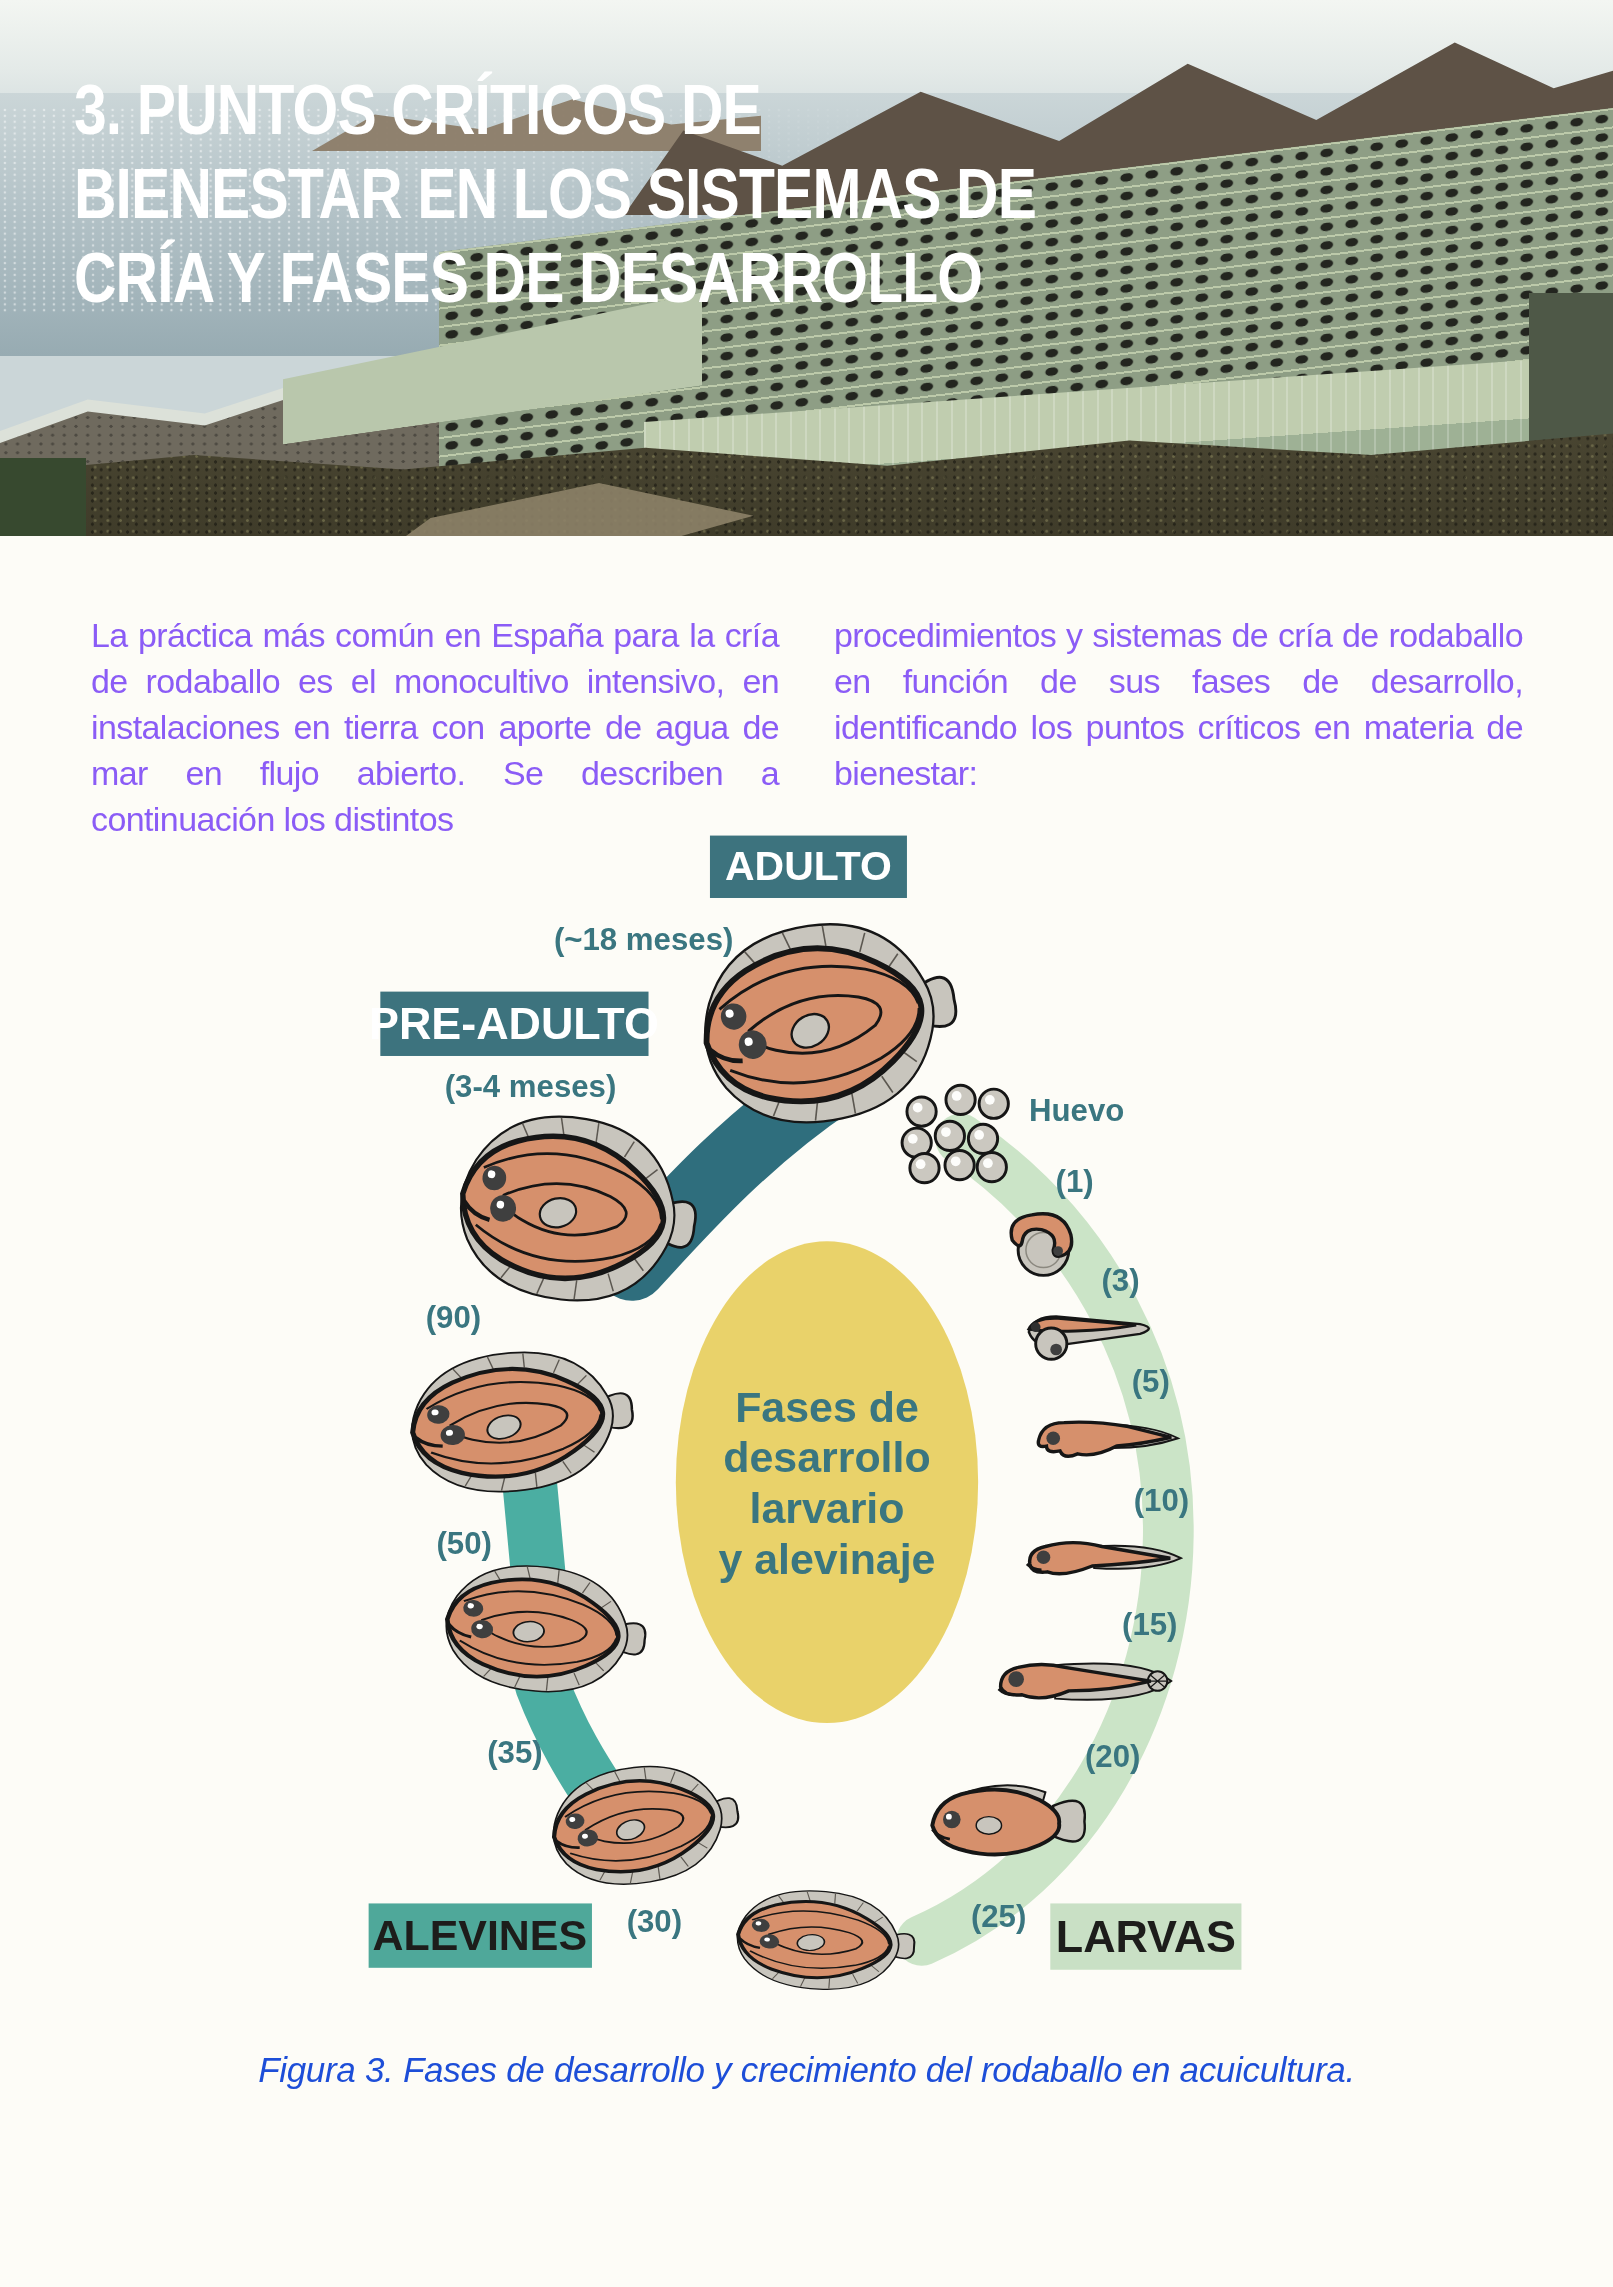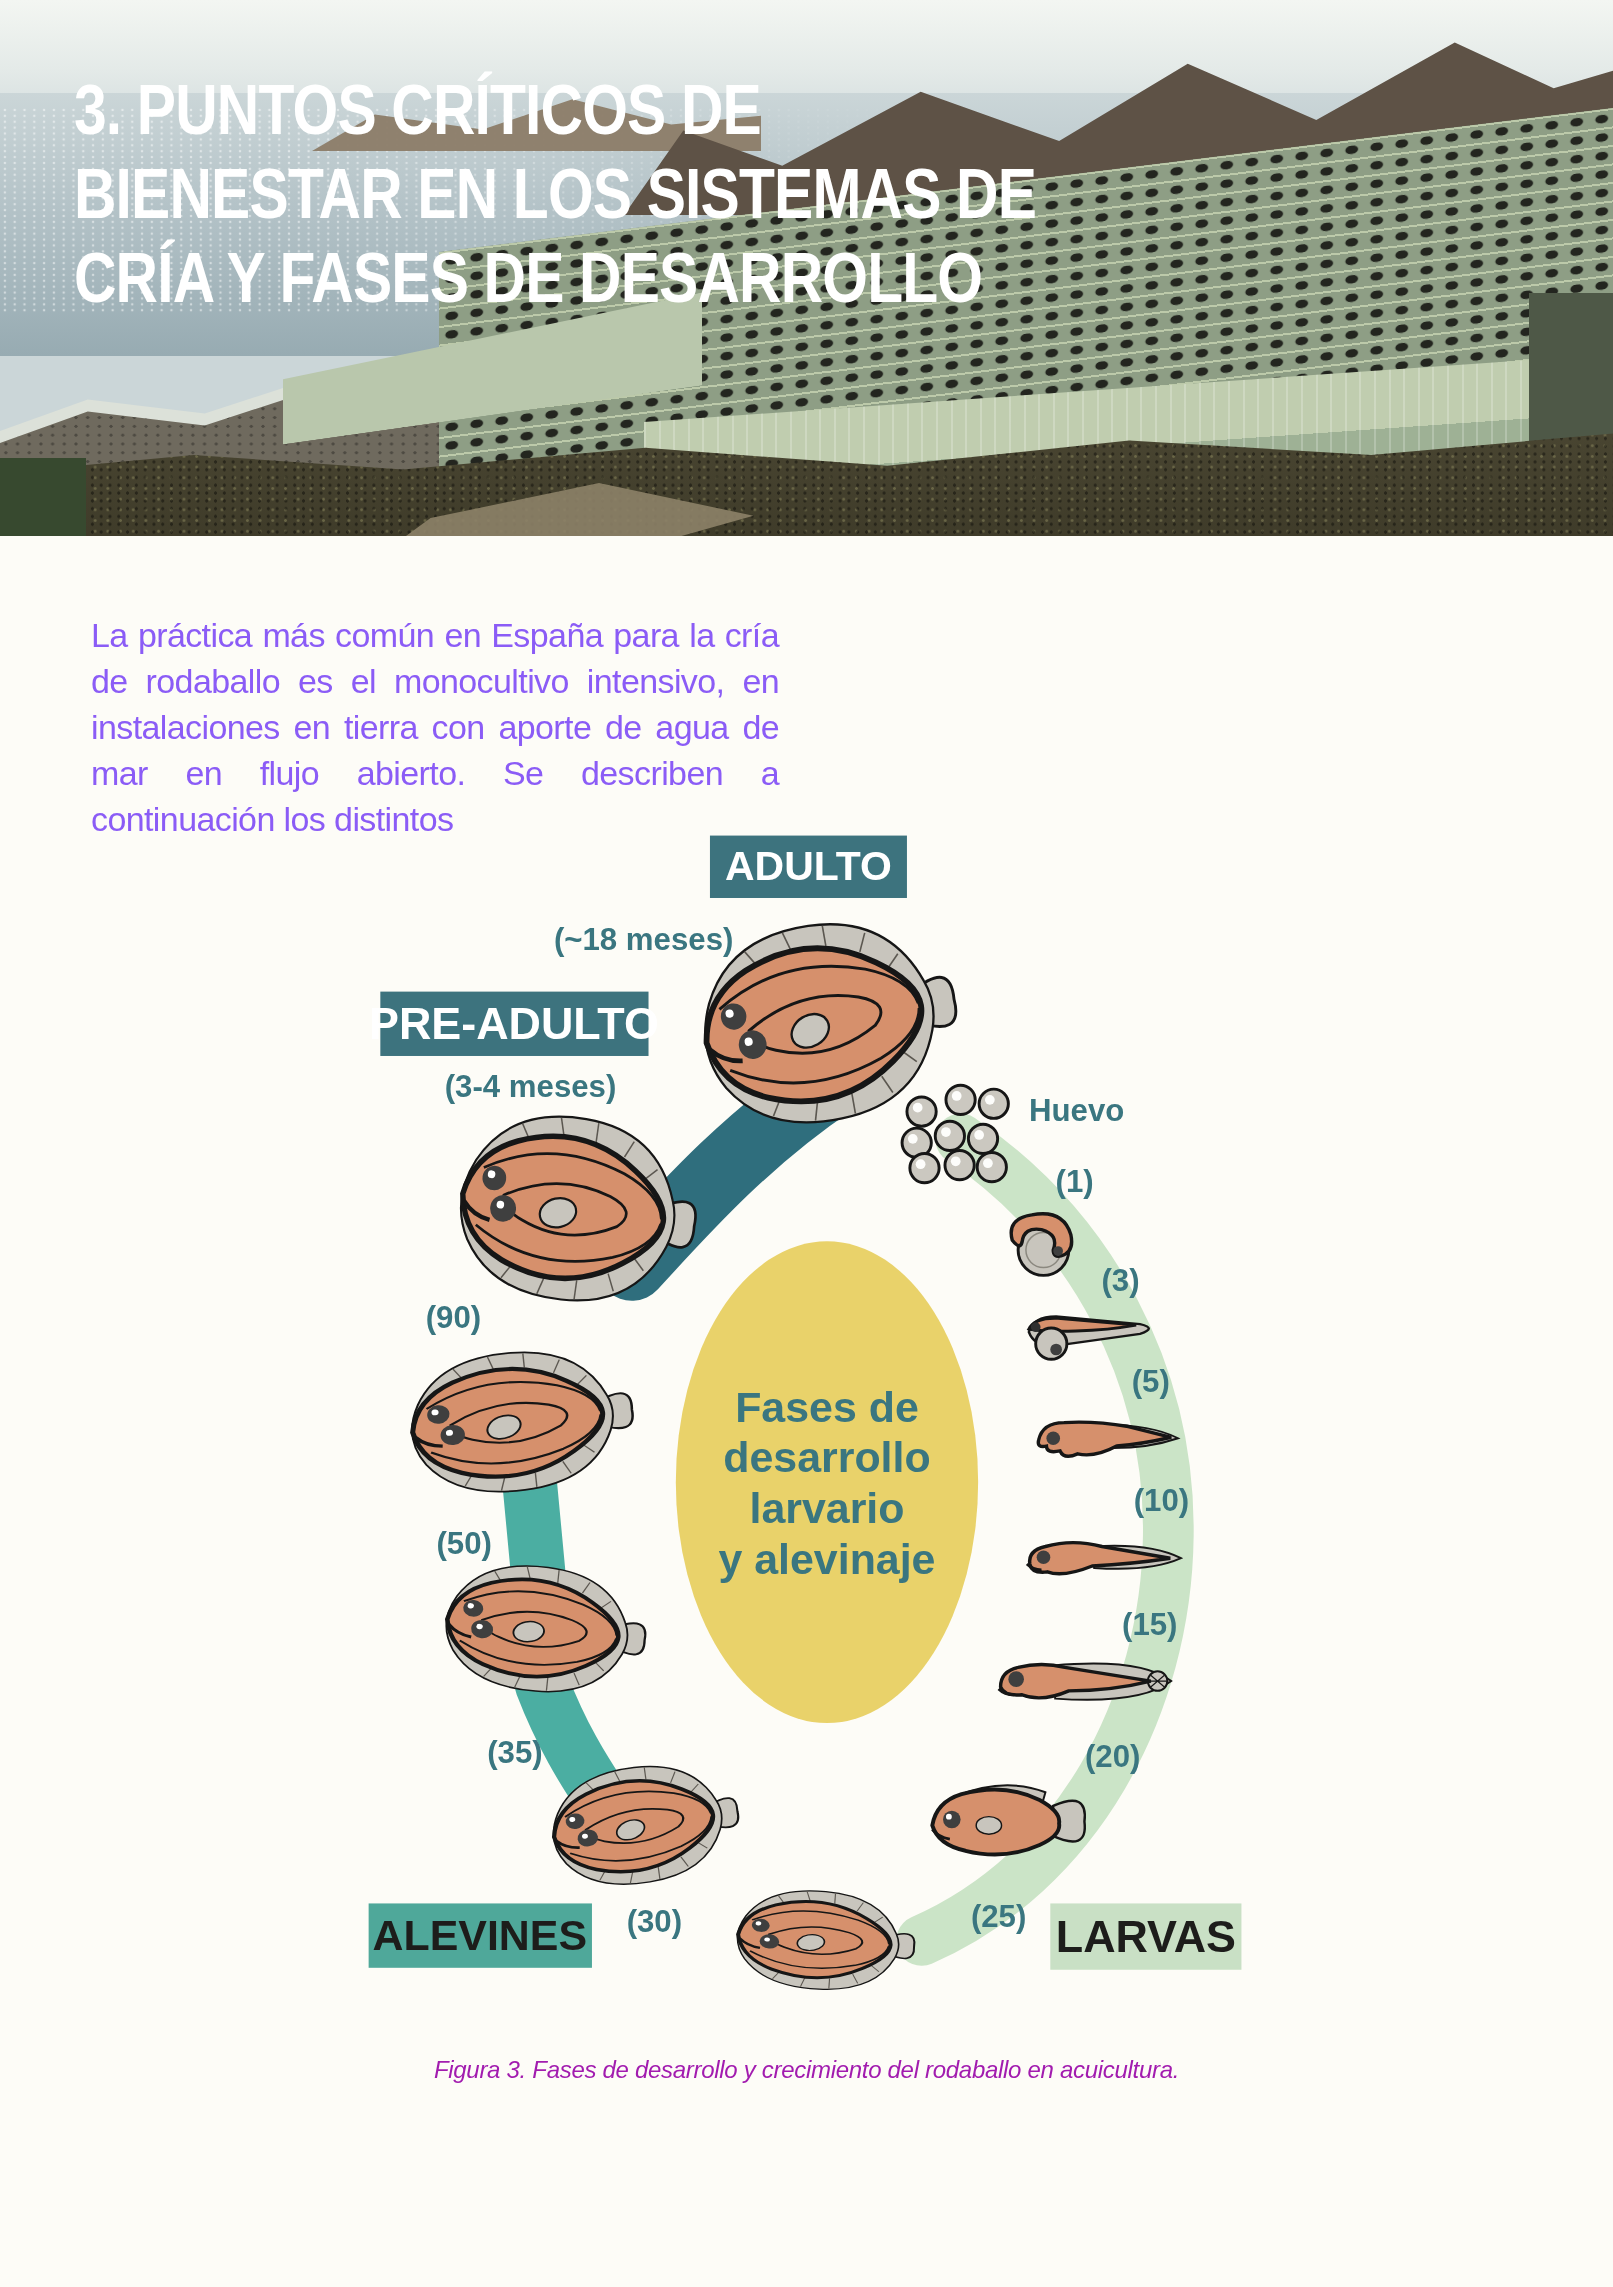--- a/index.html
+++ b/index.html
@@ -61,21 +61,21 @@
   .col-left{left:91px;width:688px;}
   .col-right{left:834px;width:689px;}
   
   svg text{font-family:"Liberation Sans",sans-serif;}
   .stage-label{font-size:32px;font-weight:700;fill:#3A7680;}
   .badge-dark-text{font-weight:700;fill:#FFFFFF;}
   .badge-light-text{font-weight:700;fill:#1D1D1B;}
   .center-text{font-size:44px;font-weight:700;fill:#3A7680;}
   
   .caption{position:absolute;left:156px;top:2048px;width:1301px;text-align:center;
-       font-style:italic;font-size:24px;line-height:43px;color:#a21caf;font-weight:400;letter-spacing:-0.3px;}
+       font-style:italic;font-size:35px;line-height:43px;color:#1d4ed8;font-weight:400;letter-spacing:-0.3px;}
   .footer{position:absolute;left:91px;top:2208px;font-size:25px;font-weight:700;color:#2E6F78;
        letter-spacing:-0.3px;white-space:nowrap;}
   .footer .sep{color:#9BB7B4;font-style:italic;padding:0 9.8px 0 7.8px;}
 </style>
 </head>
 <body>
 
 <div class="page">
 
   <div class="photo">
@@ -97,20 +97,21 @@
     <div class="car" style="left:850px;top:548px;transform:rotate(-3deg);"></div>
     <div class="shed-left"></div>
     <div class="title">
       <div>3. PUNTOS CRÍTICOS DE</div>
       <div>BIENESTAR EN LOS SISTEMAS DE</div>
       <div>CRÍA Y FASES DE DESARROLLO</div>
     </div>
   </div>
 
   <div class="col col-left">La práctica más común en España para la cría de rodaballo es el monocultivo intensivo, en instalaciones en tierra con aporte de agua de mar en flujo abierto. Se describen a continuación los distintos</div>
+  <div class="col col-right">procedimientos y sistemas de cría de rodaballo en función de sus fases de desarrollo, identificando los puntos críticos en materia de bienestar:</div>
 
   <svg style="position:absolute;left:0;top:809px;" width="1613" height="1200" viewBox="0 0 1654 1230">
     <defs>
       <symbol id="flatfish" viewBox="0 0 240 180" preserveAspectRatio="none">
         <path d="M196 78 Q234 56 231 90 Q234 124 194 102 Z" fill="#C8C5BD" stroke="#161616" stroke-width="2.5"></path>
         <path d="M118 8 Q186 10 208 70 Q216 90 208 112 Q186 170 118 172 Q52 174 24 130 Q4 96 22 58 Q48 6 118 8 Z" fill="#C8C5BD" stroke="#161616" stroke-width="2"></path>
         <g stroke="#5B5750" stroke-width="1.4" fill="none">
           <path d="M60 20 l10 16"></path>
             <path d="M95 10 l5 17"></path>
             <path d="M130 10 l0 17"></path>

